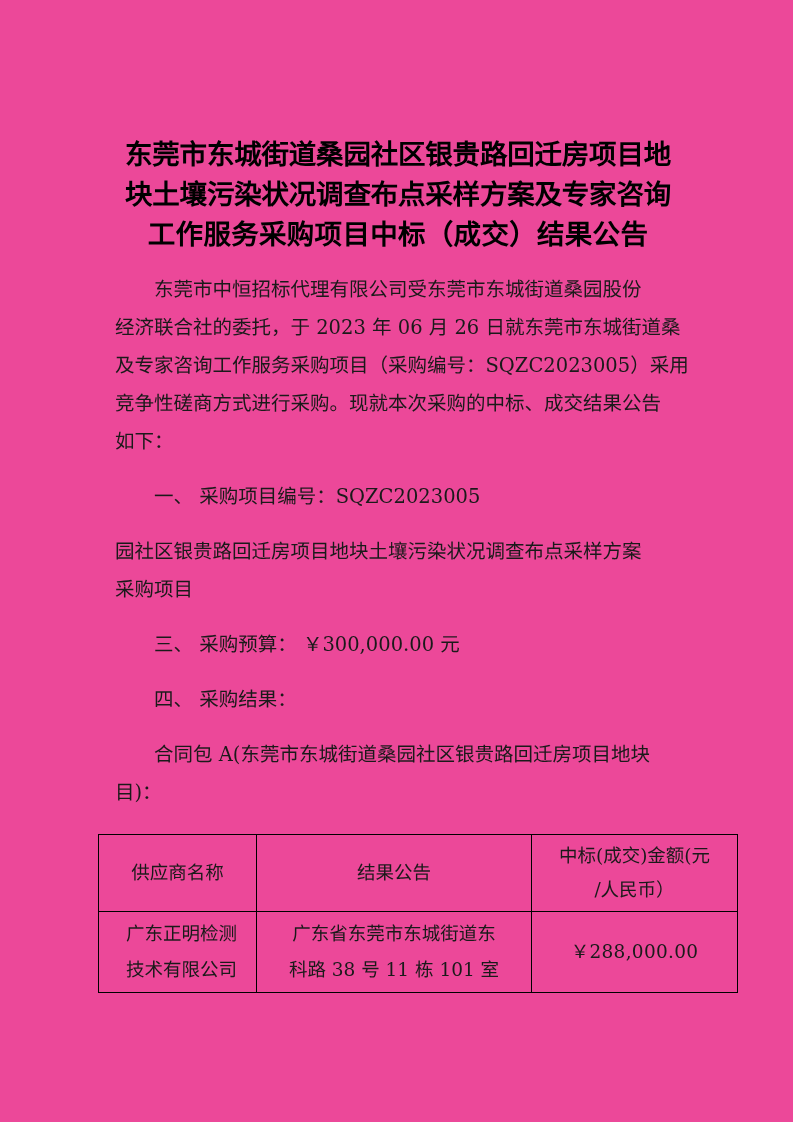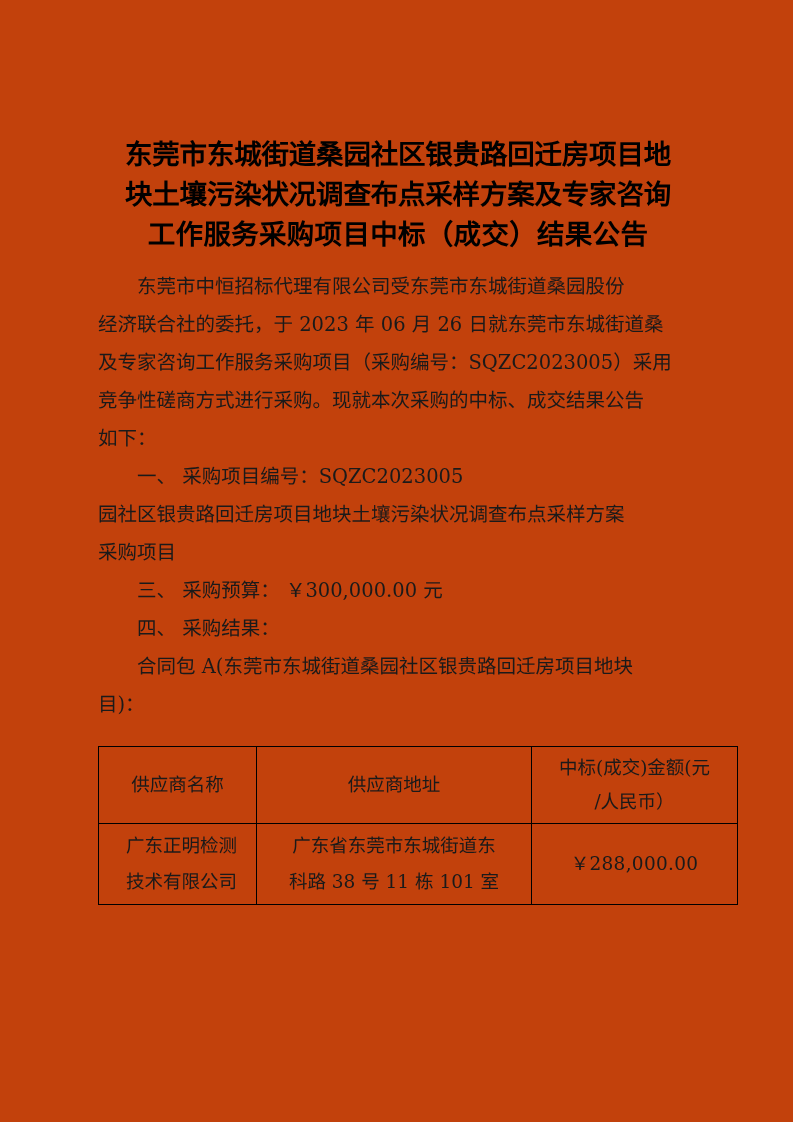--- a/index.html
+++ b/index.html
@@ -10,21 +10,21 @@
   }
   body {
     font-family: "DejaVu Serif", "Liberation Serif", serif;
     color: #000000;
   }
   .page {
     position: relative;
     width: 793px;
     height: 1122px;
     margin: 0 auto;
-    background: #c2410c;
+    background: #ec4899;
     overflow: hidden;
     box-sizing: border-box;
   }
   .content {
     position: absolute;
     left: 98px;
     top: 134px;
     width: 600px;
   }
 
@@ -49,21 +49,21 @@
     letter-spacing: -0.2px;
   }
   .doc-title .tline.l3 {
     letter-spacing: 0.3px;
   }
 
   
   p.para {
     font-size: 19.5px;
     line-height: 38px;
-    margin: 0;
+    margin: 17px;
     text-align: justify;
     text-align-last: left;
     text-justify: inter-ideograph;
     word-break: break-all;
     color: #1a1a1a;
   }
 
   
   .hardline {
     display: block;
@@ -146,21 +146,21 @@
 
     <p class="para">
       <span class="hardline ind">合同包 A(东莞市东城街道桑园社区银贵路回迁房项目地块</span>
       <span class="hardline">目)：</span>
     </p>
 
     <table class="result-table">
       <tbody>
         <tr class="head-row">
           <td class="col-name">供应商名称</td>
-          <td class="col-addr">供应商地址</td>
+          <td class="col-addr">结果公告</td>
           <td class="col-amount">
             <span>中标(成交)金额(元</span><br>
             <span>/人民币）</span>
           </td>
         </tr>
         <tr class="data-row">
           <td class="col-name name-cell">
             <span>广东正明检测</span><br>
             <span>技术有限公司</span>
           </td>

